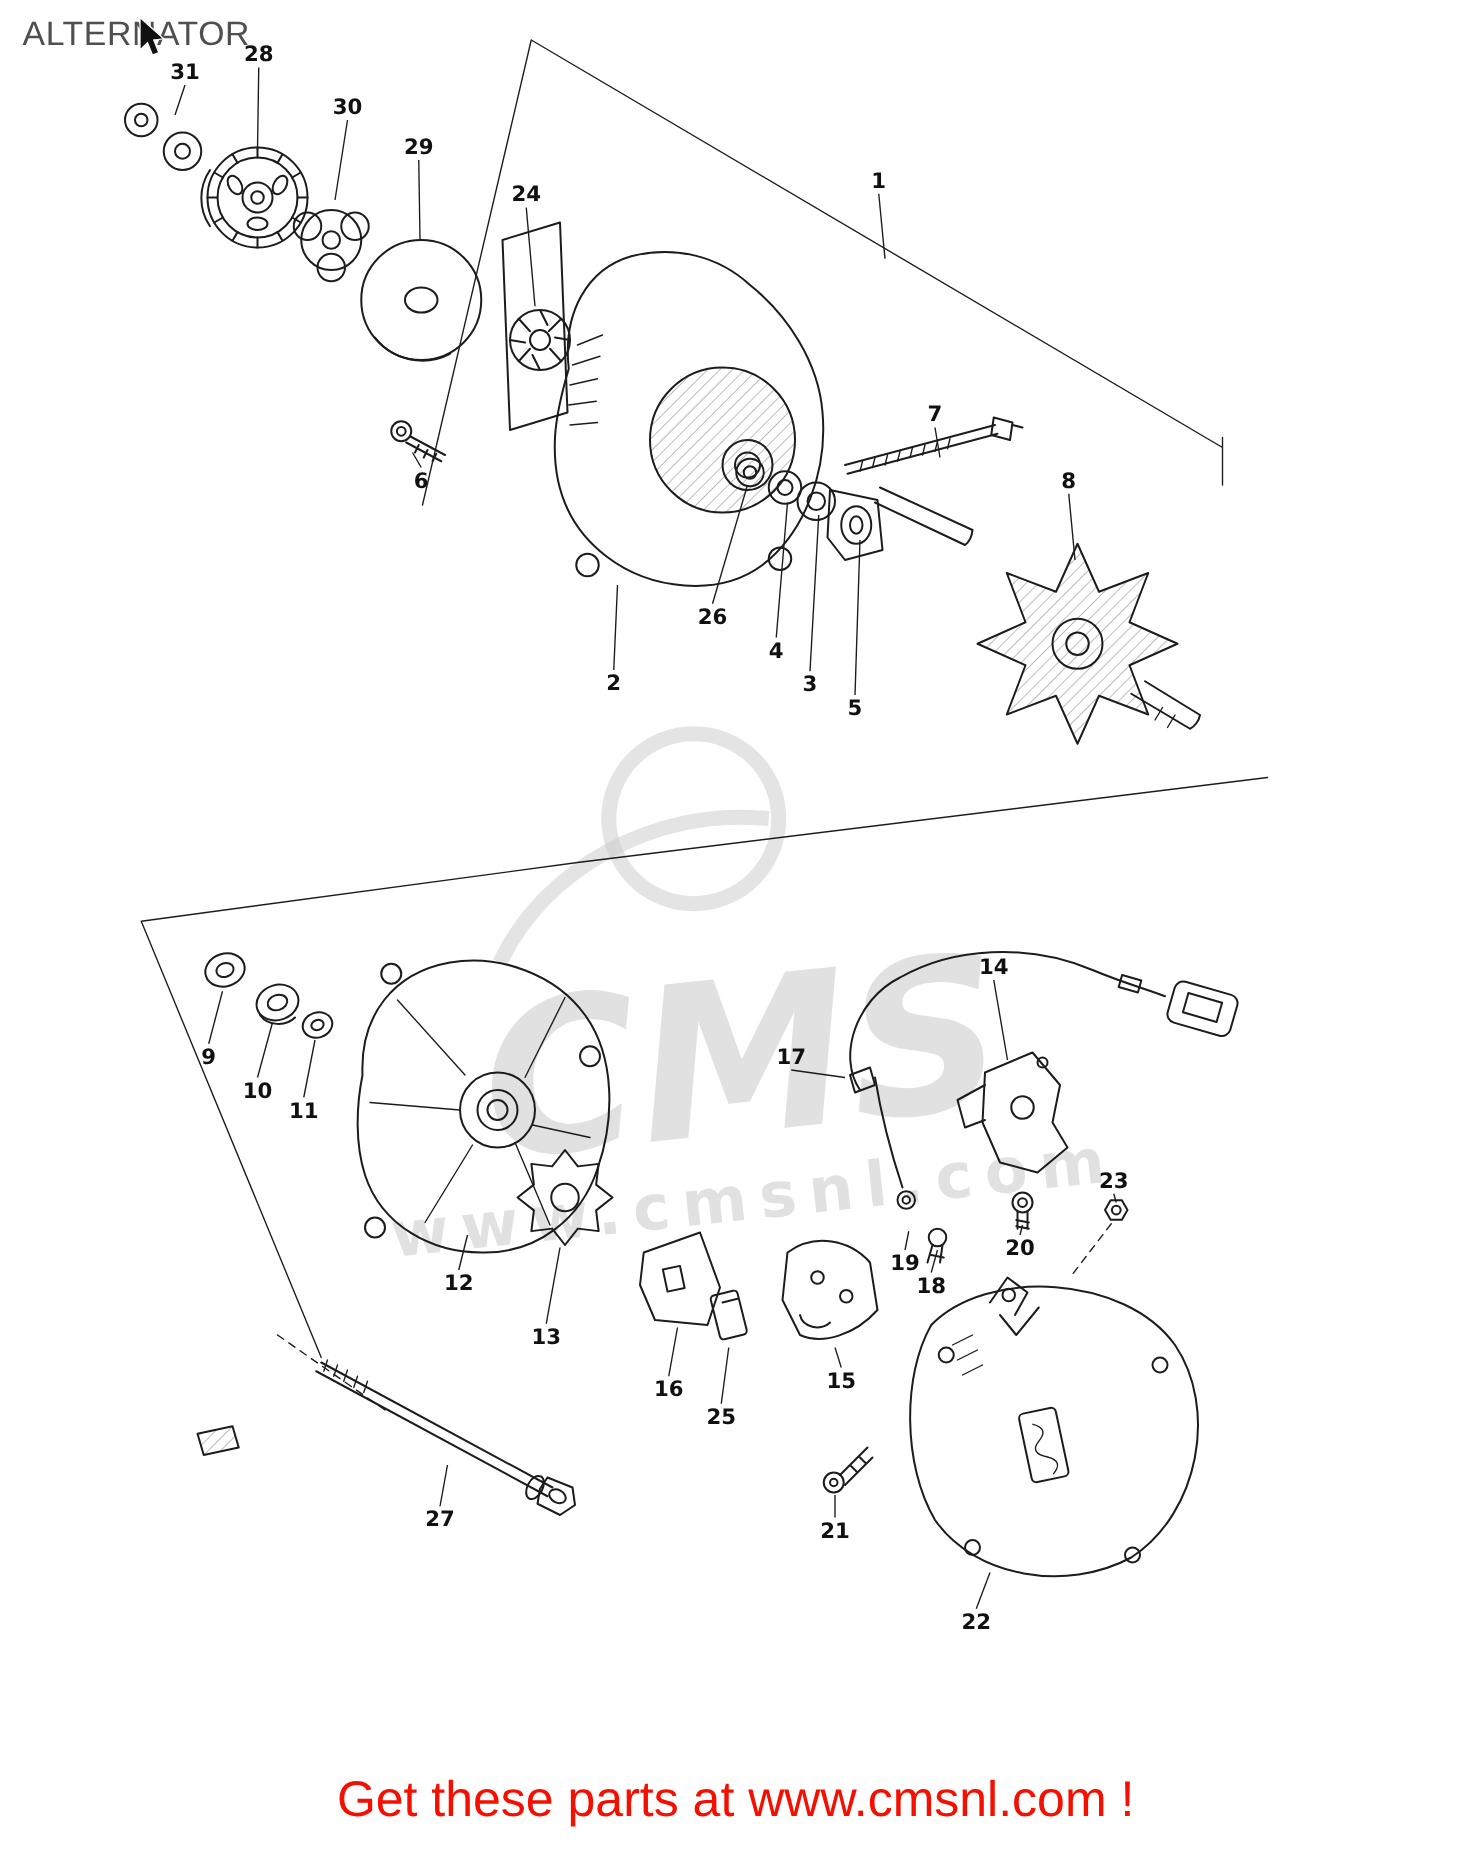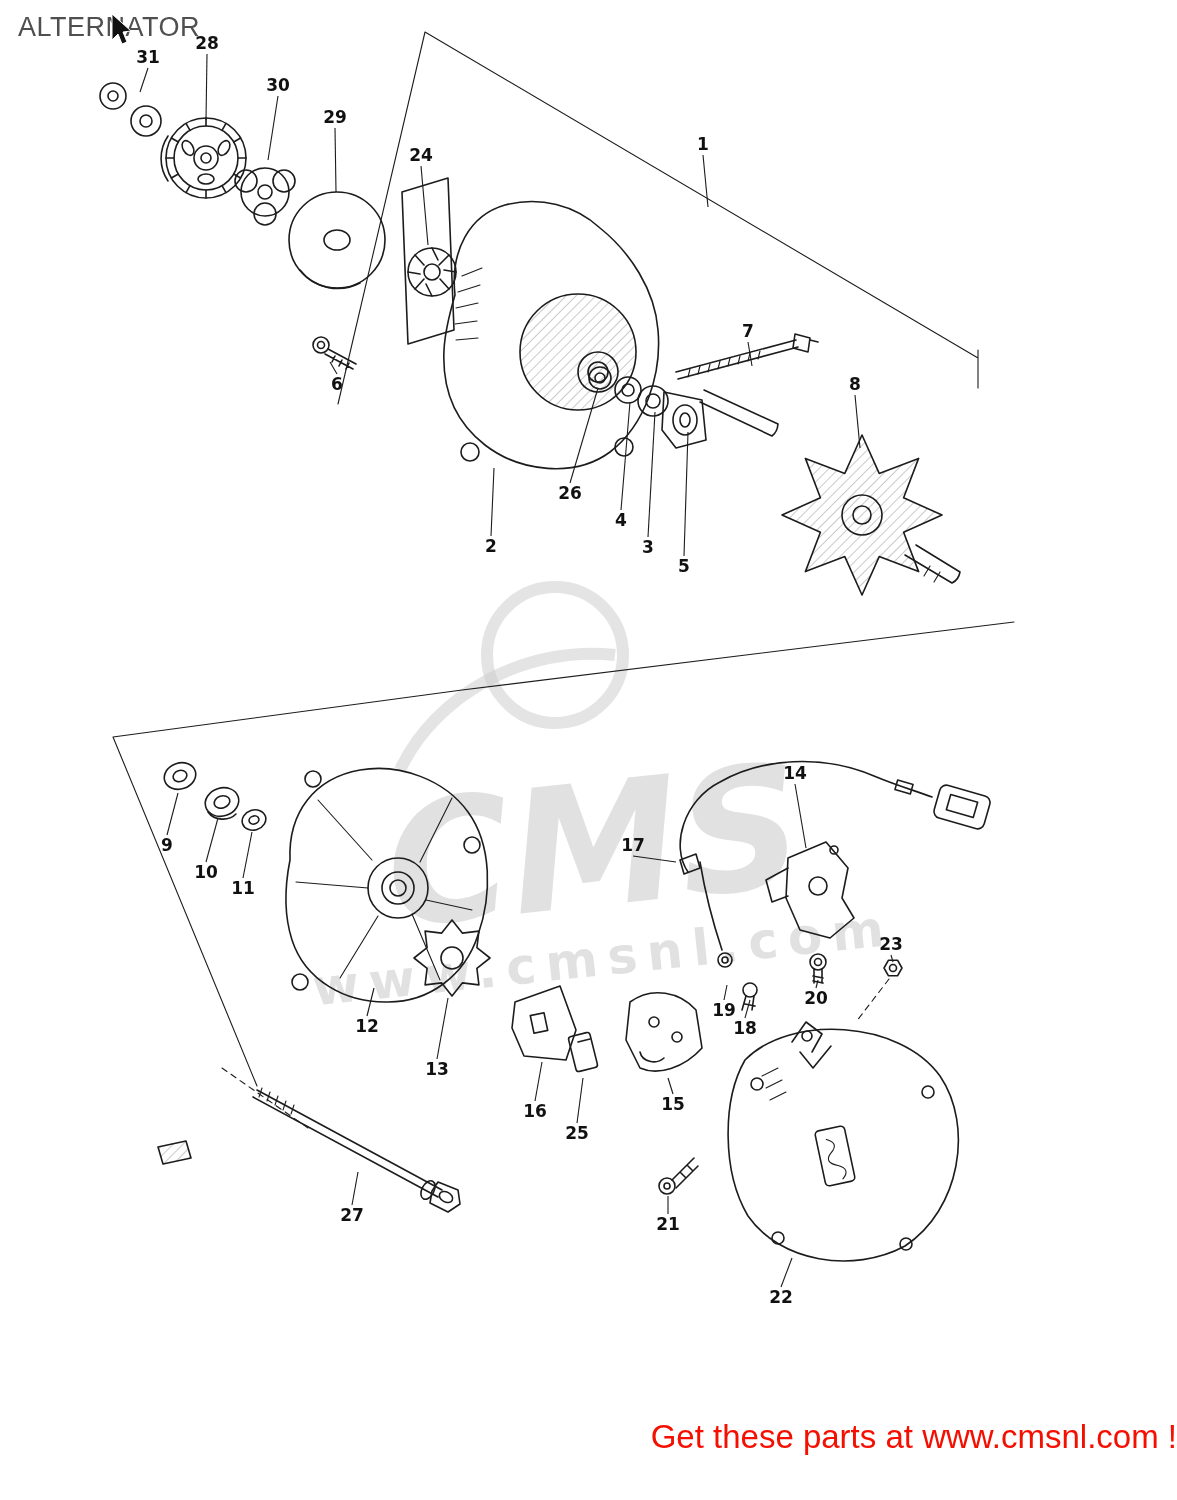--- a/index.html
+++ b/index.html
@@ -1,20 +1,20 @@
 <!DOCTYPE html>
 <html><head>
 <meta charset="utf-8">
 <style>
   html,body{margin:0;padding:0;background:#ffffff}
   .page{position:relative;width:1177px;height:1500px;background:#ffffff;overflow:hidden;
         font-family:"Liberation Sans",sans-serif}
   .title{position:absolute;top:12px;left:18px;font-size:27px;letter-spacing:.5px;color:#4f4f4f}
-  .footer{position:absolute;top:1418px;left:0;width:100%;text-align:right;
-          font-size:33px;color:#f40f00;cursor:pointer}
+  .footer{position:absolute;top:1418px;left:0;width:100%;text-align:center;
+          font-size:40px;color:#f40f00;cursor:pointer}
   svg.diagram{position:absolute;left:0;top:0}
   .ln{fill:none;stroke:#1c1c1c;stroke-width:1.6;stroke-linecap:round;stroke-linejoin:round}
   .thin{stroke-width:1.1}
   .ht{fill:url(#hatch);stroke:#1c1c1c;stroke-width:1.6;stroke-linejoin:round}
   .leader{stroke:#1c1c1c;stroke-width:1.1;fill:none}
   .callout{font-family:"DejaVu Sans",sans-serif;font-weight:bold;font-size:17px;
            fill:#111;text-anchor:middle;cursor:pointer}
   .dash{stroke-dasharray:6 5}
   .wm{fill:#c9c9c9;opacity:.55}
   .wm-big{font-family:"DejaVu Sans",sans-serif;font-style:italic;font-weight:bold;font-size:170px;text-anchor:middle}

